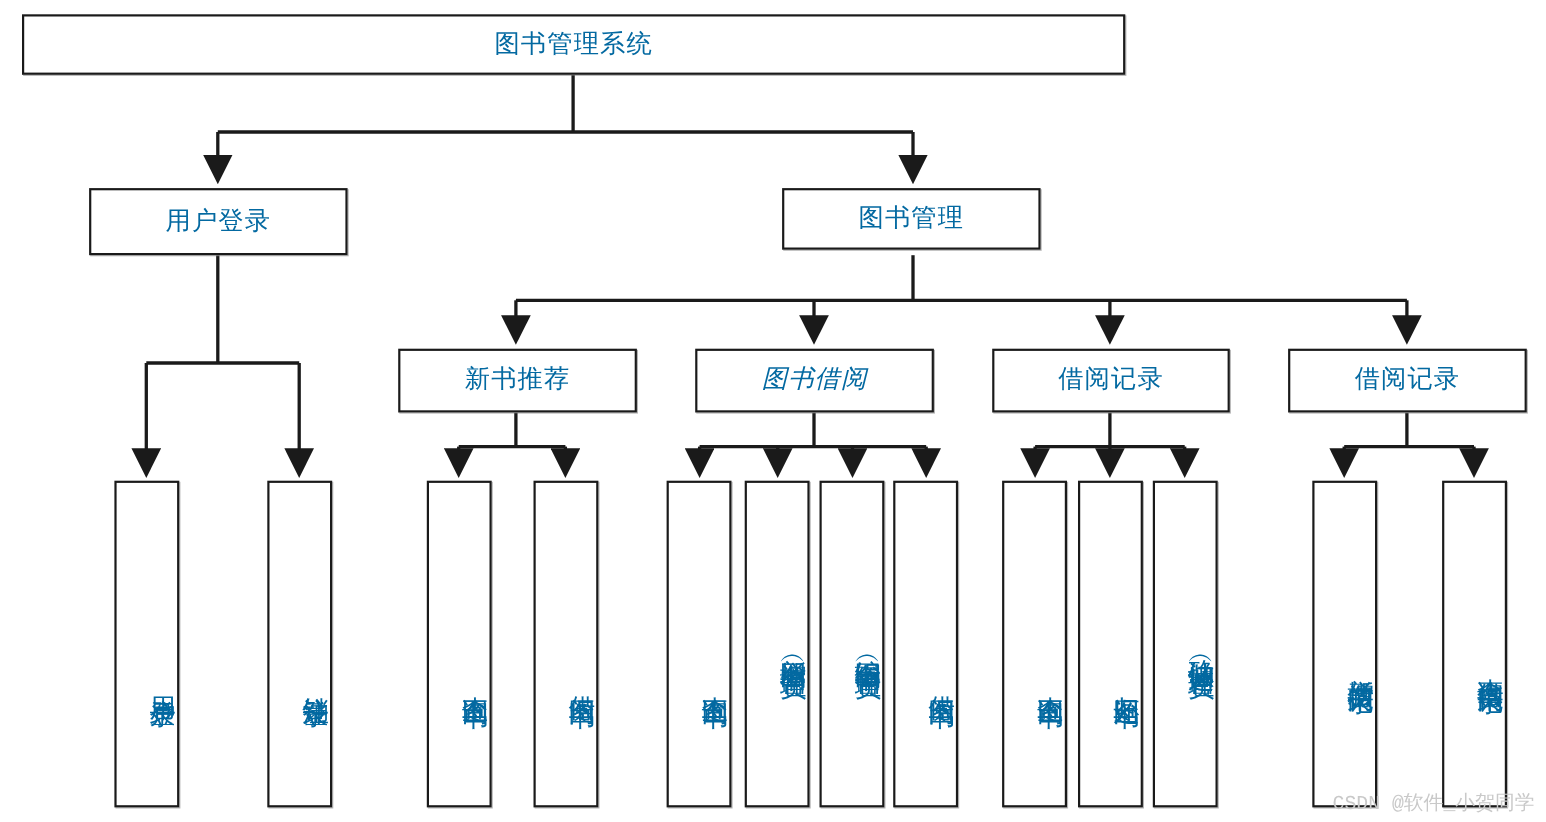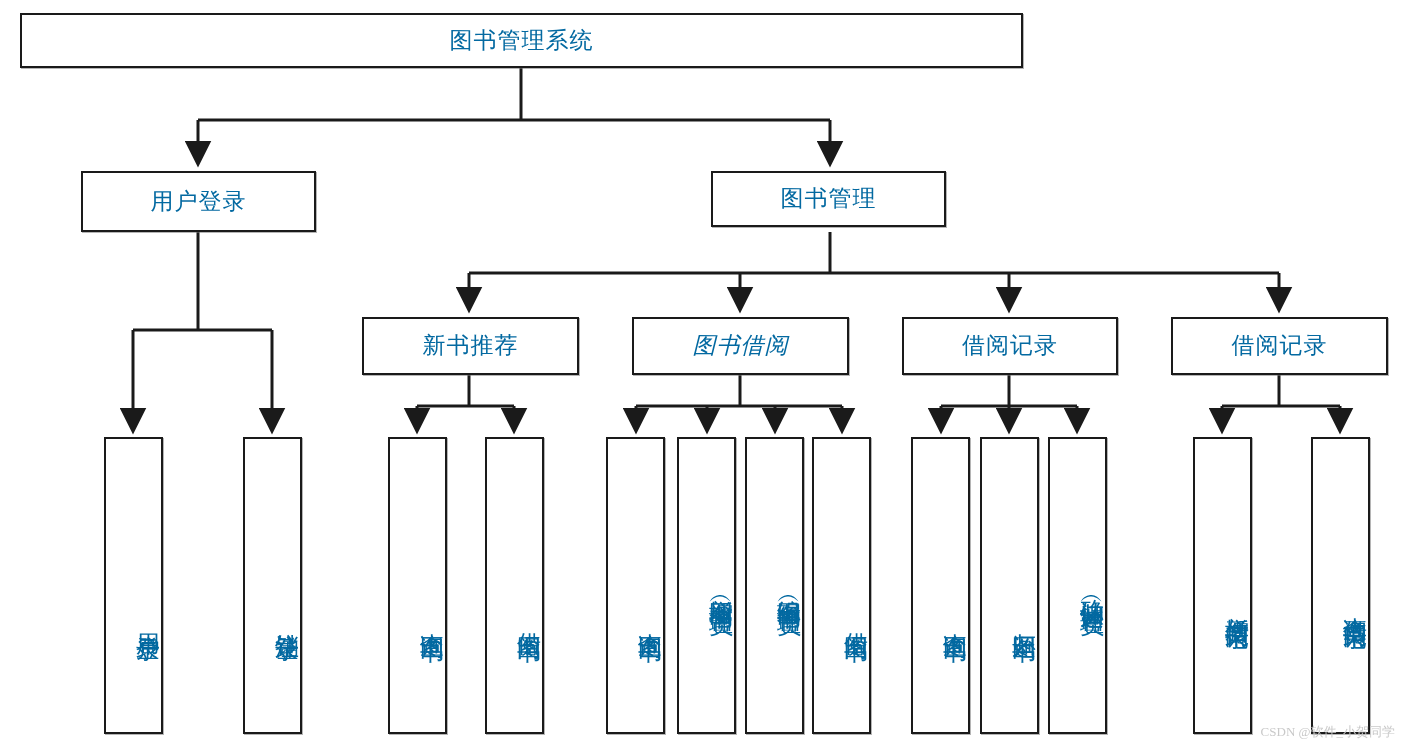--- a/index.html
+++ b/index.html
@@ -53,24 +53,24 @@
     left: 0;
     top: 0;
     width: 1405px;
     height: 747px;
     pointer-events: none;
   }
   .watermark {
     position: absolute;
     right: 10px;
     bottom: 6px;
-    font-size: 13px;
+    font-size: 18px;
     color: #c9c9c9;
     white-space: nowrap;
-    font-family: Liberation Serif, serif;
+    font-family: Liberation Mono, monospace;
   }
 </style>
 </head>
 <body>
 
 <div id="canvas">
 
   <svg id="edges" viewBox="0 0 1405 747">
     <defs>
       <marker id="arrow" viewBox="0 0 12 12" refX="10" refY="6" markerWidth="9" markerHeight="9" orient="auto-start-reverse">

